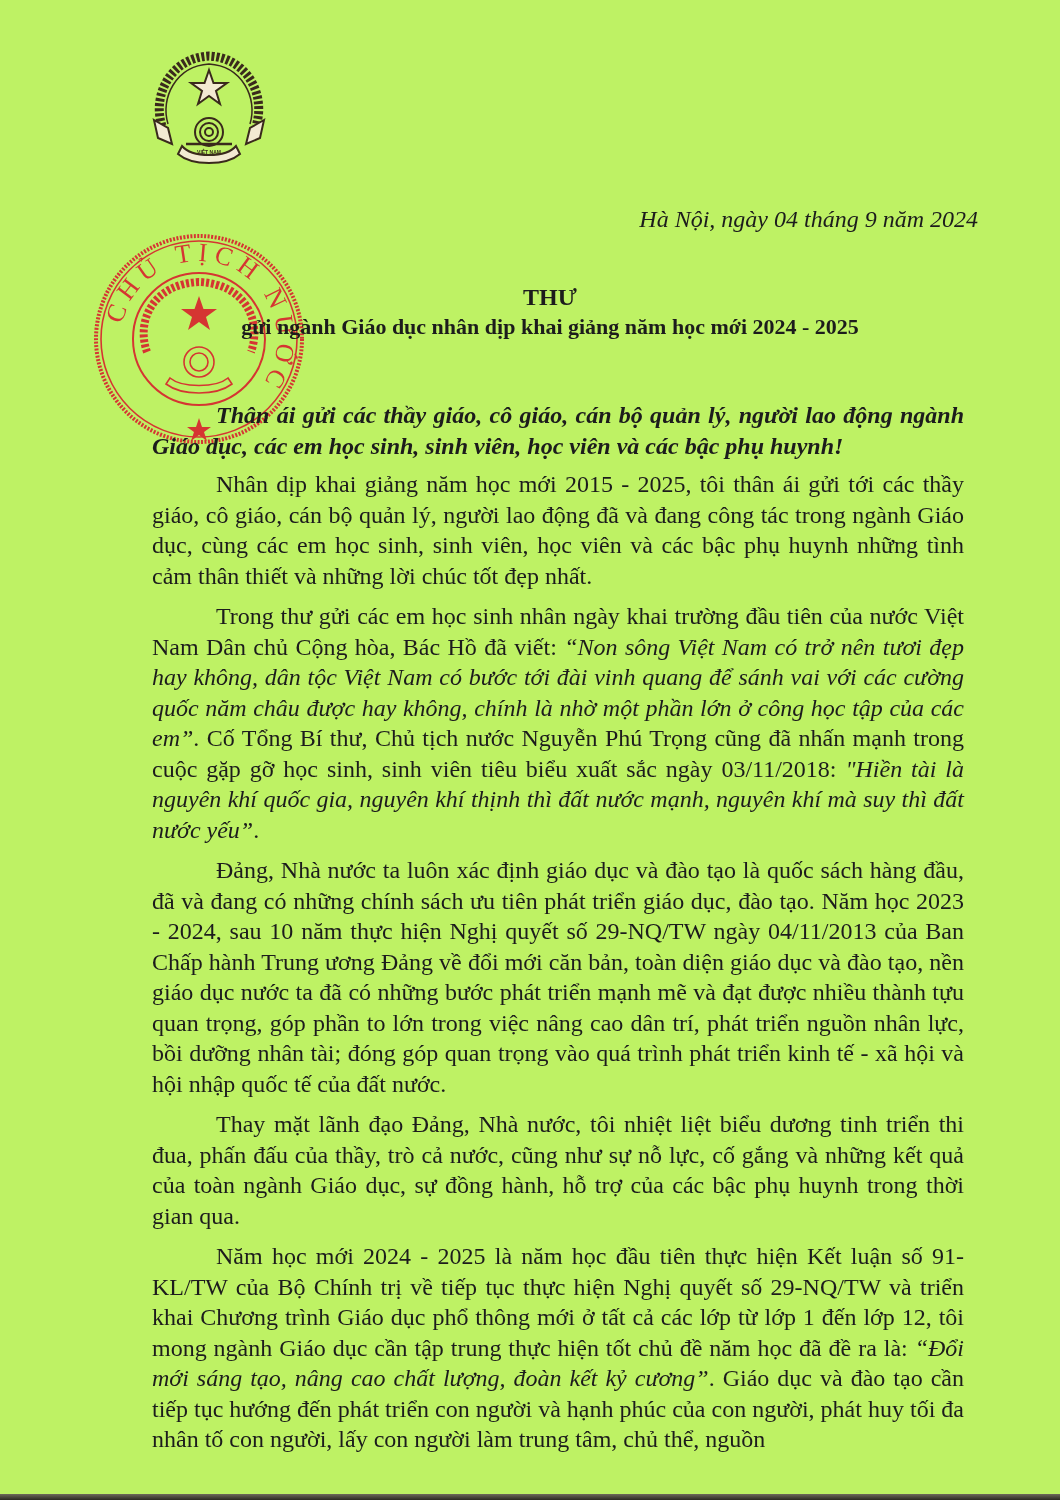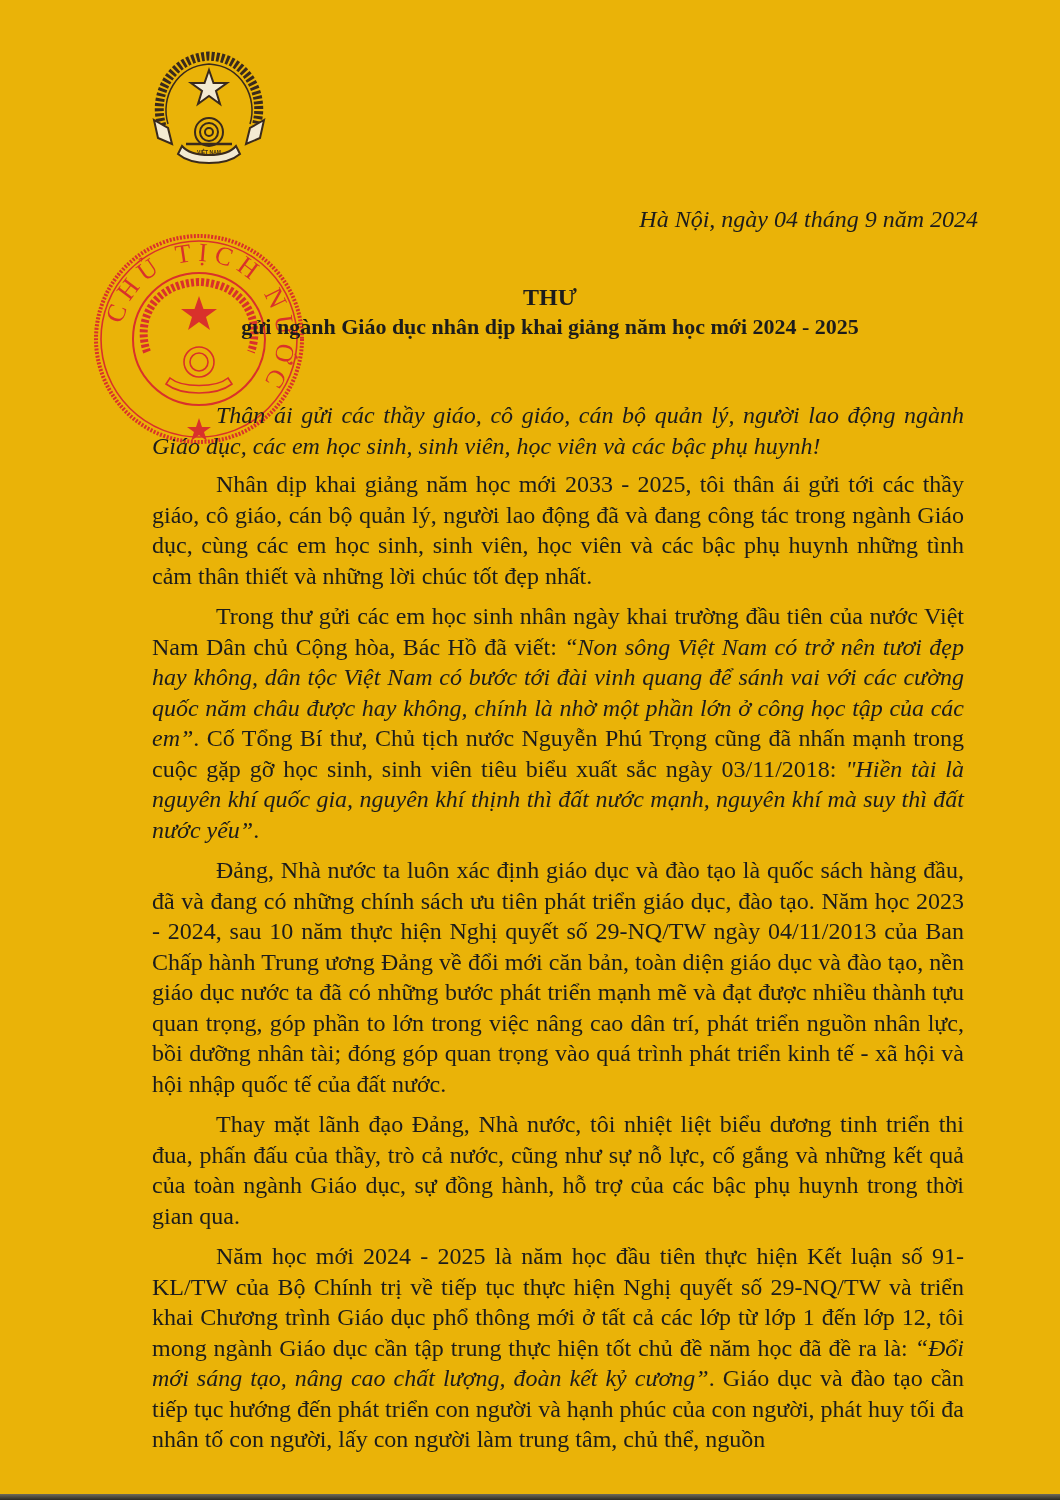--- a/index.html
+++ b/index.html
@@ -13,21 +13,21 @@
       position: relative;
       overflow: hidden;
       font-family: "Liberation Serif", "DejaVu Serif", serif;
       color: #1c1c1c;
     }
     .page {
       position: absolute;
       left: 0; top: 0;
       width: 1060px;
       height: 1494px;
-      background: #eab308;
+      background: #bef264;
     }
     .bottom-edge {
       position: absolute;
       left: 0; right: 0; bottom: 0;
       height: 6px;
       background: linear-gradient(#6e6a5a, #2c2a22);
     }
     .emblem {
       position: absolute;
       left: 148px;
@@ -70,20 +70,21 @@
       top: 400px;
       width: 812px;
       font-size: 24px;
       line-height: 30.5px;
       text-align: justify;
     }
     .greeting {
       font-style: italic;
       margin: 0 0 8px 0;
       text-indent: 64px;
+      font-weight: bold;
     }
     .para {
       margin: 0 0 10px 0;
       text-indent: 64px;
     }
     .quote { font-style: italic; margin-top: 36px; }
   </style>
 </head>
 <body>
 
@@ -128,21 +129,21 @@
   </svg>
 
   <div class="title-block">
     <div class="t1">THƯ</div>
     <div class="t3">gửi ngành Giáo dục nhân dịp khai giảng năm học mới 2024 - 2025</div>
   </div>
 
   <div class="body-text">
     <p class="greeting">Thân ái gửi các thầy giáo, cô giáo, cán bộ quản lý, người lao động ngành Giáo dục, các em học sinh, sinh viên, học viên và các bậc phụ huynh!</p>
 
-    <p class="para">Nhân dịp khai giảng năm học mới 2033 - 2025, tôi thân ái gửi tới các thầy giáo, cô giáo, cán bộ quản lý, người lao động đã và đang công tác trong ngành Giáo dục, cùng các em học sinh, sinh viên, học viên và các bậc phụ huynh những tình cảm thân thiết và những lời chúc tốt đẹp nhất.</p>
+    <p class="para">Nhân dịp khai giảng năm học mới 2015 - 2025, tôi thân ái gửi tới các thầy giáo, cô giáo, cán bộ quản lý, người lao động đã và đang công tác trong ngành Giáo dục, cùng các em học sinh, sinh viên, học viên và các bậc phụ huynh những tình cảm thân thiết và những lời chúc tốt đẹp nhất.</p>
 
     <p class="para"><span>Trong thư gửi các em học sinh nhân ngày khai trường đầu tiên của nước Việt Nam Dân chủ Cộng hòa, Bác Hồ đã viết: </span><span class="quote">“Non sông Việt Nam có trở nên tươi đẹp hay không, dân tộc Việt Nam có bước tới đài vinh quang để sánh vai với các cường quốc năm châu được hay không, chính là nhờ một phần lớn ở công học tập của các em”</span><span>. Cố Tổng Bí thư, Chủ tịch nước Nguyễn Phú Trọng cũng đã nhấn mạnh trong cuộc gặp gỡ học sinh, sinh viên tiêu biểu xuất sắc ngày 03/11/2018: </span><span class="quote">"Hiền tài là nguyên khí quốc gia, nguyên khí thịnh thì đất nước mạnh, nguyên khí mà suy thì đất nước yếu”</span><span>.</span></p>
 
     <p class="para">Đảng, Nhà nước ta luôn xác định giáo dục và đào tạo là quốc sách hàng đầu, đã và đang có những chính sách ưu tiên phát triển giáo dục, đào tạo. Năm học 2023 - 2024, sau 10 năm thực hiện Nghị quyết số 29-NQ/TW ngày 04/11/2013 của Ban Chấp hành Trung ương Đảng về đổi mới căn bản, toàn diện giáo dục và đào tạo, nền giáo dục nước ta đã có những bước phát triển mạnh mẽ và đạt được nhiều thành tựu quan trọng, góp phần to lớn trong việc nâng cao dân trí, phát triển nguồn nhân lực, bồi dưỡng nhân tài; đóng góp quan trọng vào quá trình phát triển kinh tế - xã hội và hội nhập quốc tế của đất nước.</p>
 
     <p class="para">Thay mặt lãnh đạo Đảng, Nhà nước, tôi nhiệt liệt biểu dương tinh triển thi đua, phấn đấu của thầy, trò cả nước, cũng như sự nỗ lực, cố gắng và những kết quả của toàn ngành Giáo dục, sự đồng hành, hỗ trợ của các bậc phụ huynh trong thời gian qua.</p>
 
     <p class="para"><span>Năm học mới 2024 - 2025 là năm học đầu tiên thực hiện Kết luận số 91-KL/TW của Bộ Chính trị về tiếp tục thực hiện Nghị quyết số 29-NQ/TW và triển khai Chương trình Giáo dục phổ thông mới ở tất cả các lớp từ lớp 1 đến lớp 12, tôi mong ngành Giáo dục cần tập trung thực hiện tốt chủ đề năm học đã đề ra là: </span><span class="quote">“Đổi mới sáng tạo, nâng cao chất lượng, đoàn kết kỷ cương”</span><span>. Giáo dục và đào tạo cần tiếp tục hướng đến phát triển con người và hạnh phúc của con người, phát huy tối đa nhân tố con người, lấy con người làm trung tâm, chủ thể, nguồn</span></p>
   </div>
 </div>

